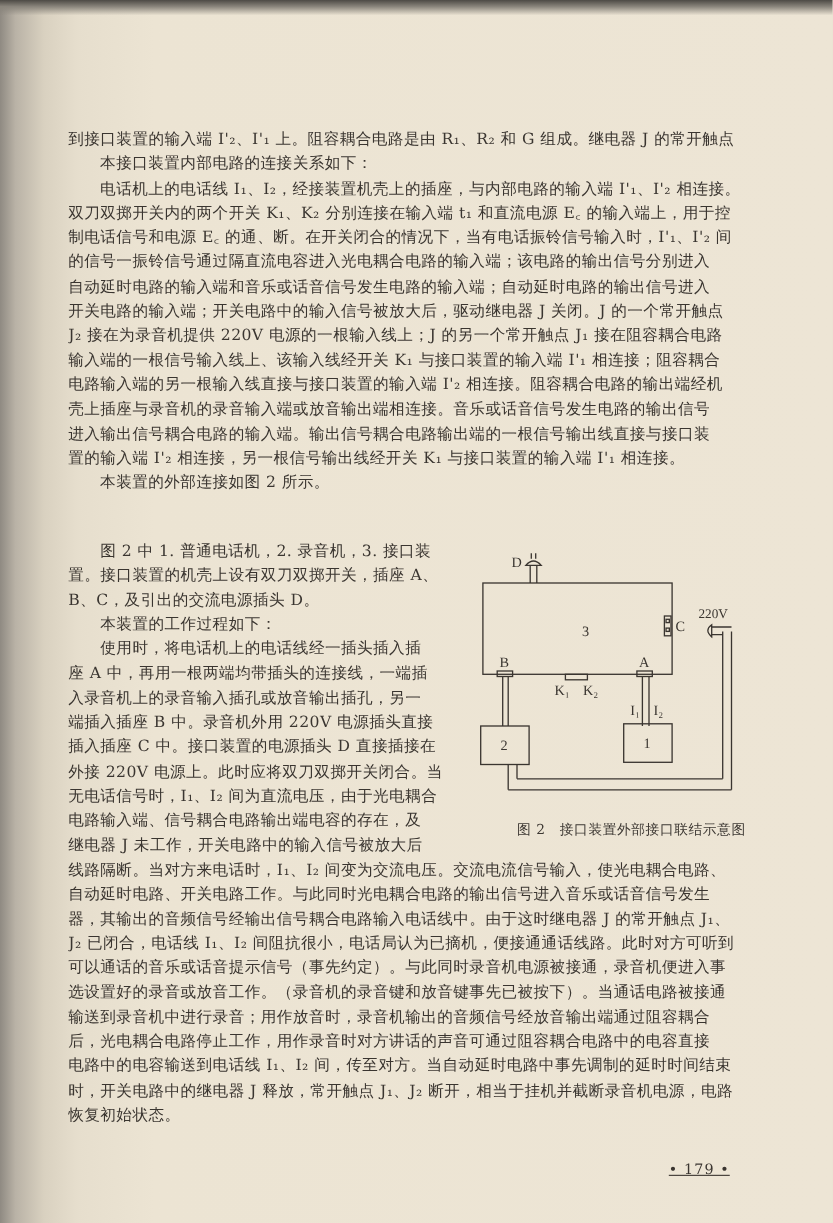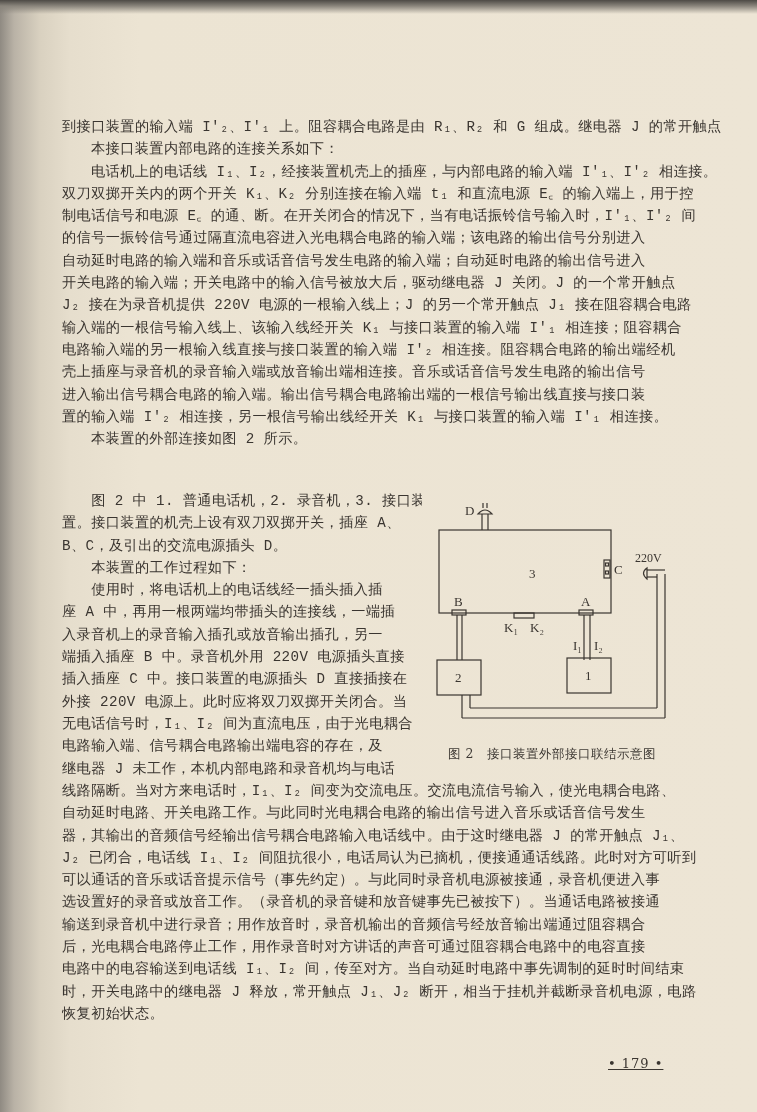--- a/index.html
+++ b/index.html
@@ -16,28 +16,28 @@
   .top-shadow {
     position: absolute; left: 0; top: 0; width: 757px; height: 14px;
     background: linear-gradient(to bottom, #4d4a45 0px, #8a857c 6px, rgba(235,227,210,0) 14px);
   }
   .text-block {
     position: absolute; left: 62px; width: 660px;
     font-size: 14.2px; line-height: 22.3px; letter-spacing: 0.4px;
     text-align: justify;
   }
   .indent { text-indent: 29px; }
-  .line { display: block; white-space: nowrap; overflow: hidden; font-family: Liberation Mono, monospace; }
+  .line { display: block; white-space: nowrap; overflow: hidden; }
   .narrow { width: 360px; }
   .figure {
     position: absolute; left: 432px; top: 500px; width: 250px; height: 270px;
   }
   .figure svg { position: absolute; left: 0; top: 0; }
   .fig-caption {
-    position: absolute; left: 448px; top: 746px; font-size: 12.5px; letter-spacing: 0.5px;
+    position: absolute; left: 470px; top: 746px; font-size: 12.5px; letter-spacing: 0.5px;
     color: #3d3833;
   }
   .page-number {
     position: absolute; left: 608px; top: 1056px; font-size: 13px; letter-spacing: 1px; text-decoration: underline;
   }
 </style>
 </head>
 <body>
 
 <div class="page-bg"></div>
@@ -67,21 +67,21 @@
   <span class="line">B、C，及引出的交流电源插头 D。</span>
   <span class="line">　　本装置的工作过程如下：</span>
   <span class="line">　　使用时，将电话机上的电话线经一插头插入插</span>
   <span class="line">座 A 中，再用一根两端均带插头的连接线，一端插</span>
   <span class="line">入录音机上的录音输入插孔或放音输出插孔，另一</span>
   <span class="line">端插入插座 B 中。录音机外用 220V 电源插头直接</span>
   <span class="line">插入插座 C 中。接口装置的电源插头 D 直接插接在</span>
   <span class="line">外接 220V 电源上。此时应将双刀双掷开关闭合。当</span>
   <span class="line">无电话信号时，I₁、I₂ 间为直流电压，由于光电耦合</span>
   <span class="line">电路输入端、信号耦合电路输出端电容的存在，及</span>
-  <span class="line">继电器 J 未工作，本机内部电路和录音机均与电话</span>
+  <span class="line">继电器 J 未工作，开关电路中的输入信号被放大后</span>
 </div>
 
 <div class="figure">
   <svg width="250" height="250" viewBox="0 0 250 250">
     <g stroke="#3a3530" stroke-width="1.2" fill="none">
 
       <rect x="7" y="30" width="172" height="83"></rect>
 
       <line x1="50" y1="30" x2="50" y2="14"></line>
       <line x1="56" y1="30" x2="56" y2="14"></line>

